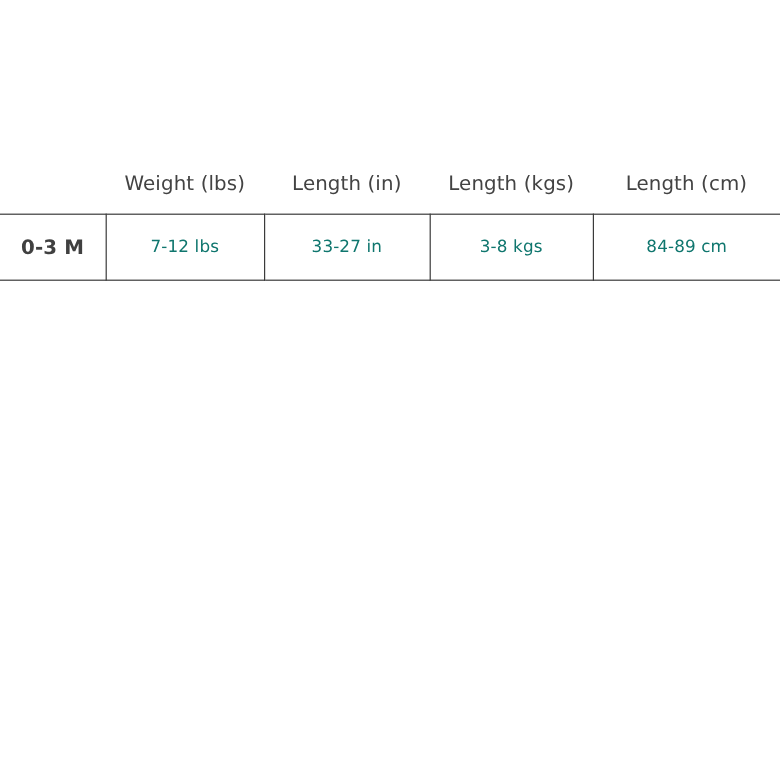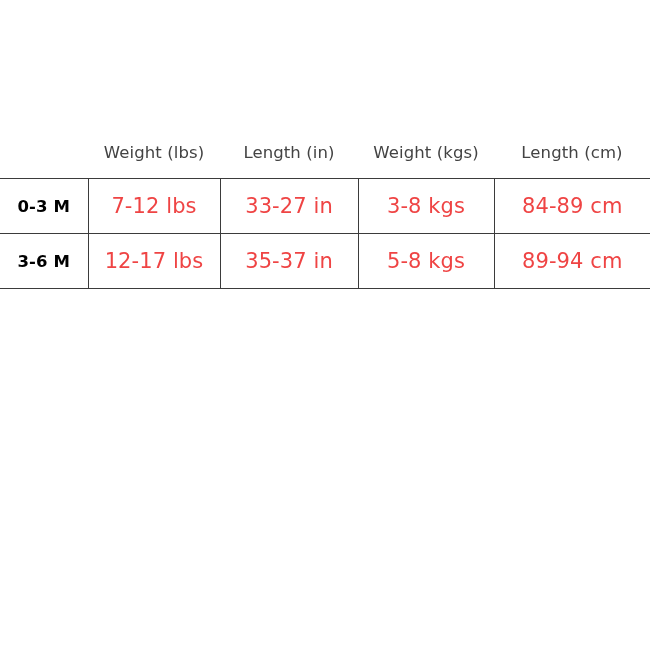--- a/index.html
+++ b/index.html
@@ -34,22 +34,22 @@
   .size-table col.c3 { width: 136px; }
   .size-table col.c4 { width: 156px; }
 
   .size-table th,
   .size-table td {
     padding: 0;
     margin: 0;
     text-align: center;
     vertical-align: middle;
     font-weight: normal;
-    font-size: 21px;
-    color: #ef4444;
+    font-size: 14px;
+    color: #0f766e;
     letter-spacing: 0.1px;
   }
 
   
   .size-table thead th {
     height: 52px;
     border: none;
     font-size: 16.5px;
     color: #434343;
   }
@@ -61,21 +61,21 @@
   .size-table tbody tr {
     height: 54px;
   }
   .size-table tbody td {
     height: 54px;
     border-top: 1px solid #3b3b3b;
     border-bottom: 1px solid #3b3b3b;
   }
   .size-table tbody tr td.agecell {
     font-weight: bold;
-    color: #000000;
+    color: #404040;
     font-size: 16.5px;
     border-left: none;
     border-right: 1px solid #3b3b3b;
   }
   .size-table tbody tr td.datacell {
     border-right: 1px solid #3b3b3b;
   }
   .size-table tbody tr td.datacell.last {
     border-right: none;
   }
@@ -95,35 +95,28 @@
       <col class="c1">
       <col class="c2">
       <col class="c3">
       <col class="c4">
     </colgroup>
     <thead>
       <tr>
         <th class="corner"></th>
         <th>Weight (lbs)</th>
         <th>Length (in)</th>
-        <th>Weight (kgs)</th>
+        <th>Length (kgs)</th>
         <th>Length (cm)</th>
       </tr>
     </thead>
     <tbody>
       <tr>
         <td class="agecell">0-3 M</td>
         <td class="datacell">7-12 lbs</td>
         <td class="datacell">33-27 in</td>
         <td class="datacell">3-8 kgs</td>
         <td class="datacell last">84-89 cm</td>
       </tr>
-      <tr>
-        <td class="agecell">3-6 M</td>
-        <td class="datacell">12-17 lbs</td>
-        <td class="datacell">35-37 in</td>
-        <td class="datacell">5-8 kgs</td>
-        <td class="datacell last">89-94 cm</td>
-      </tr>
     </tbody>
   </table>
 
 </div>
 
 </body></html>

